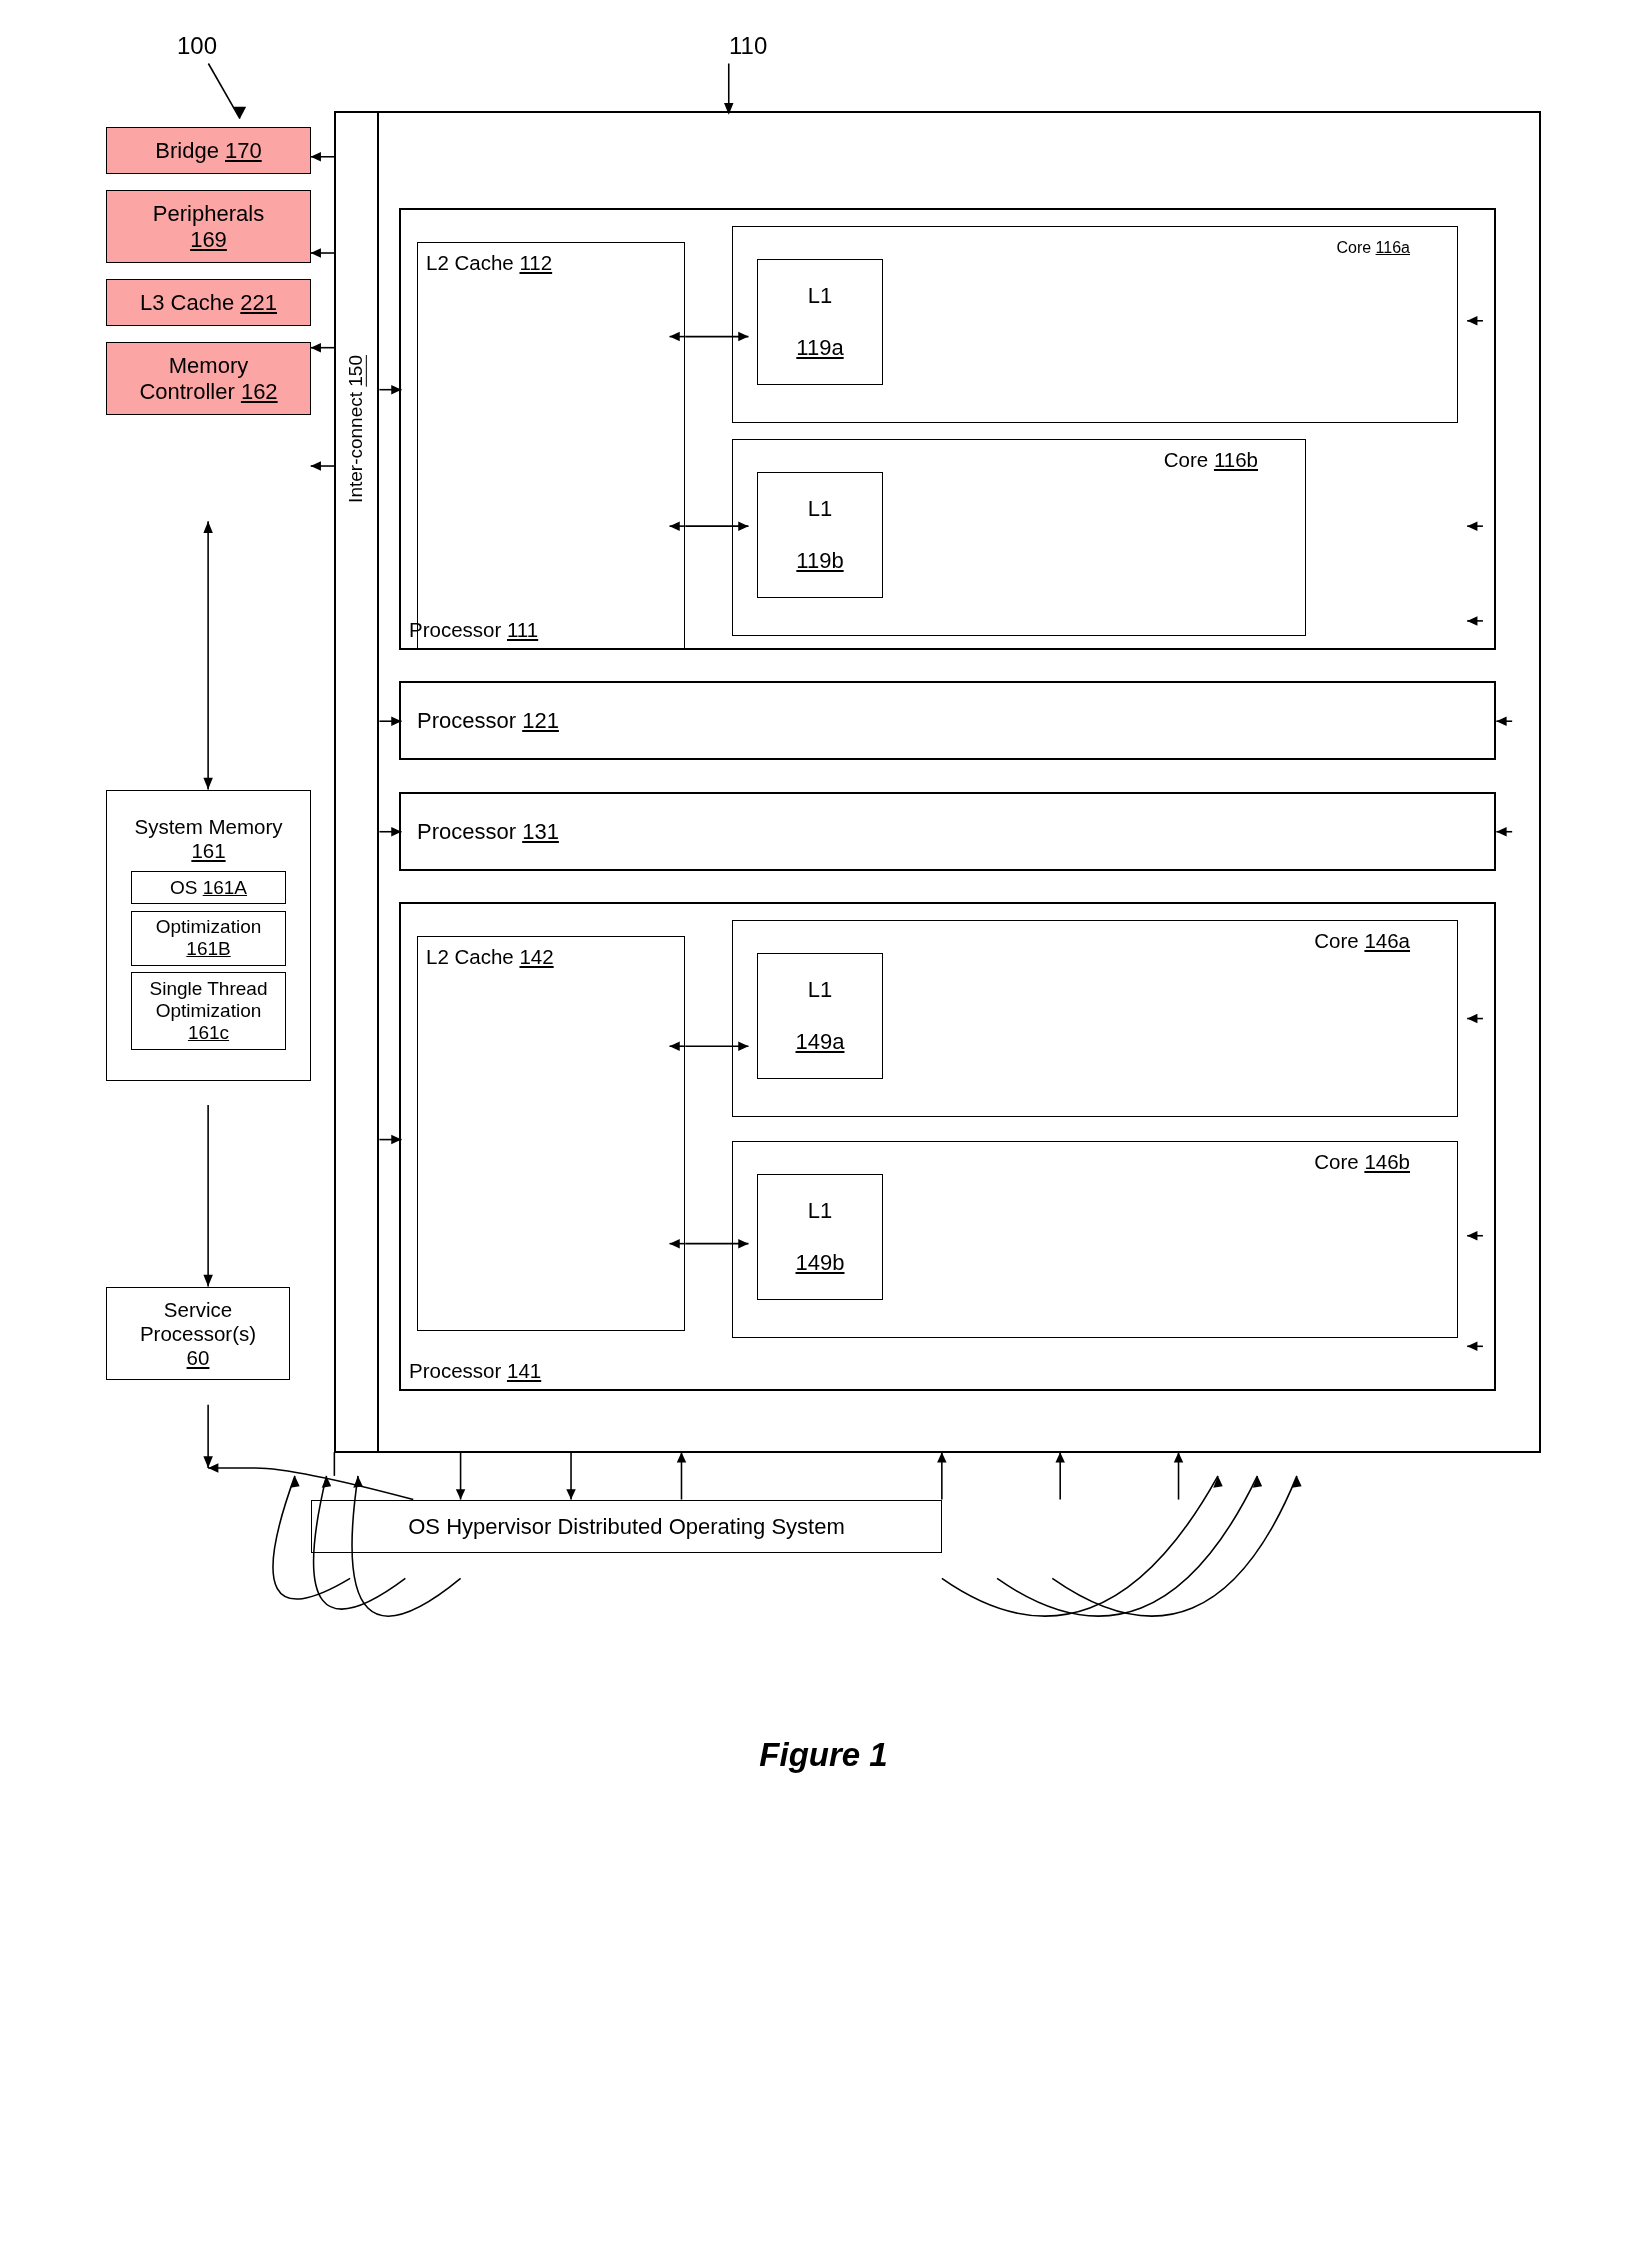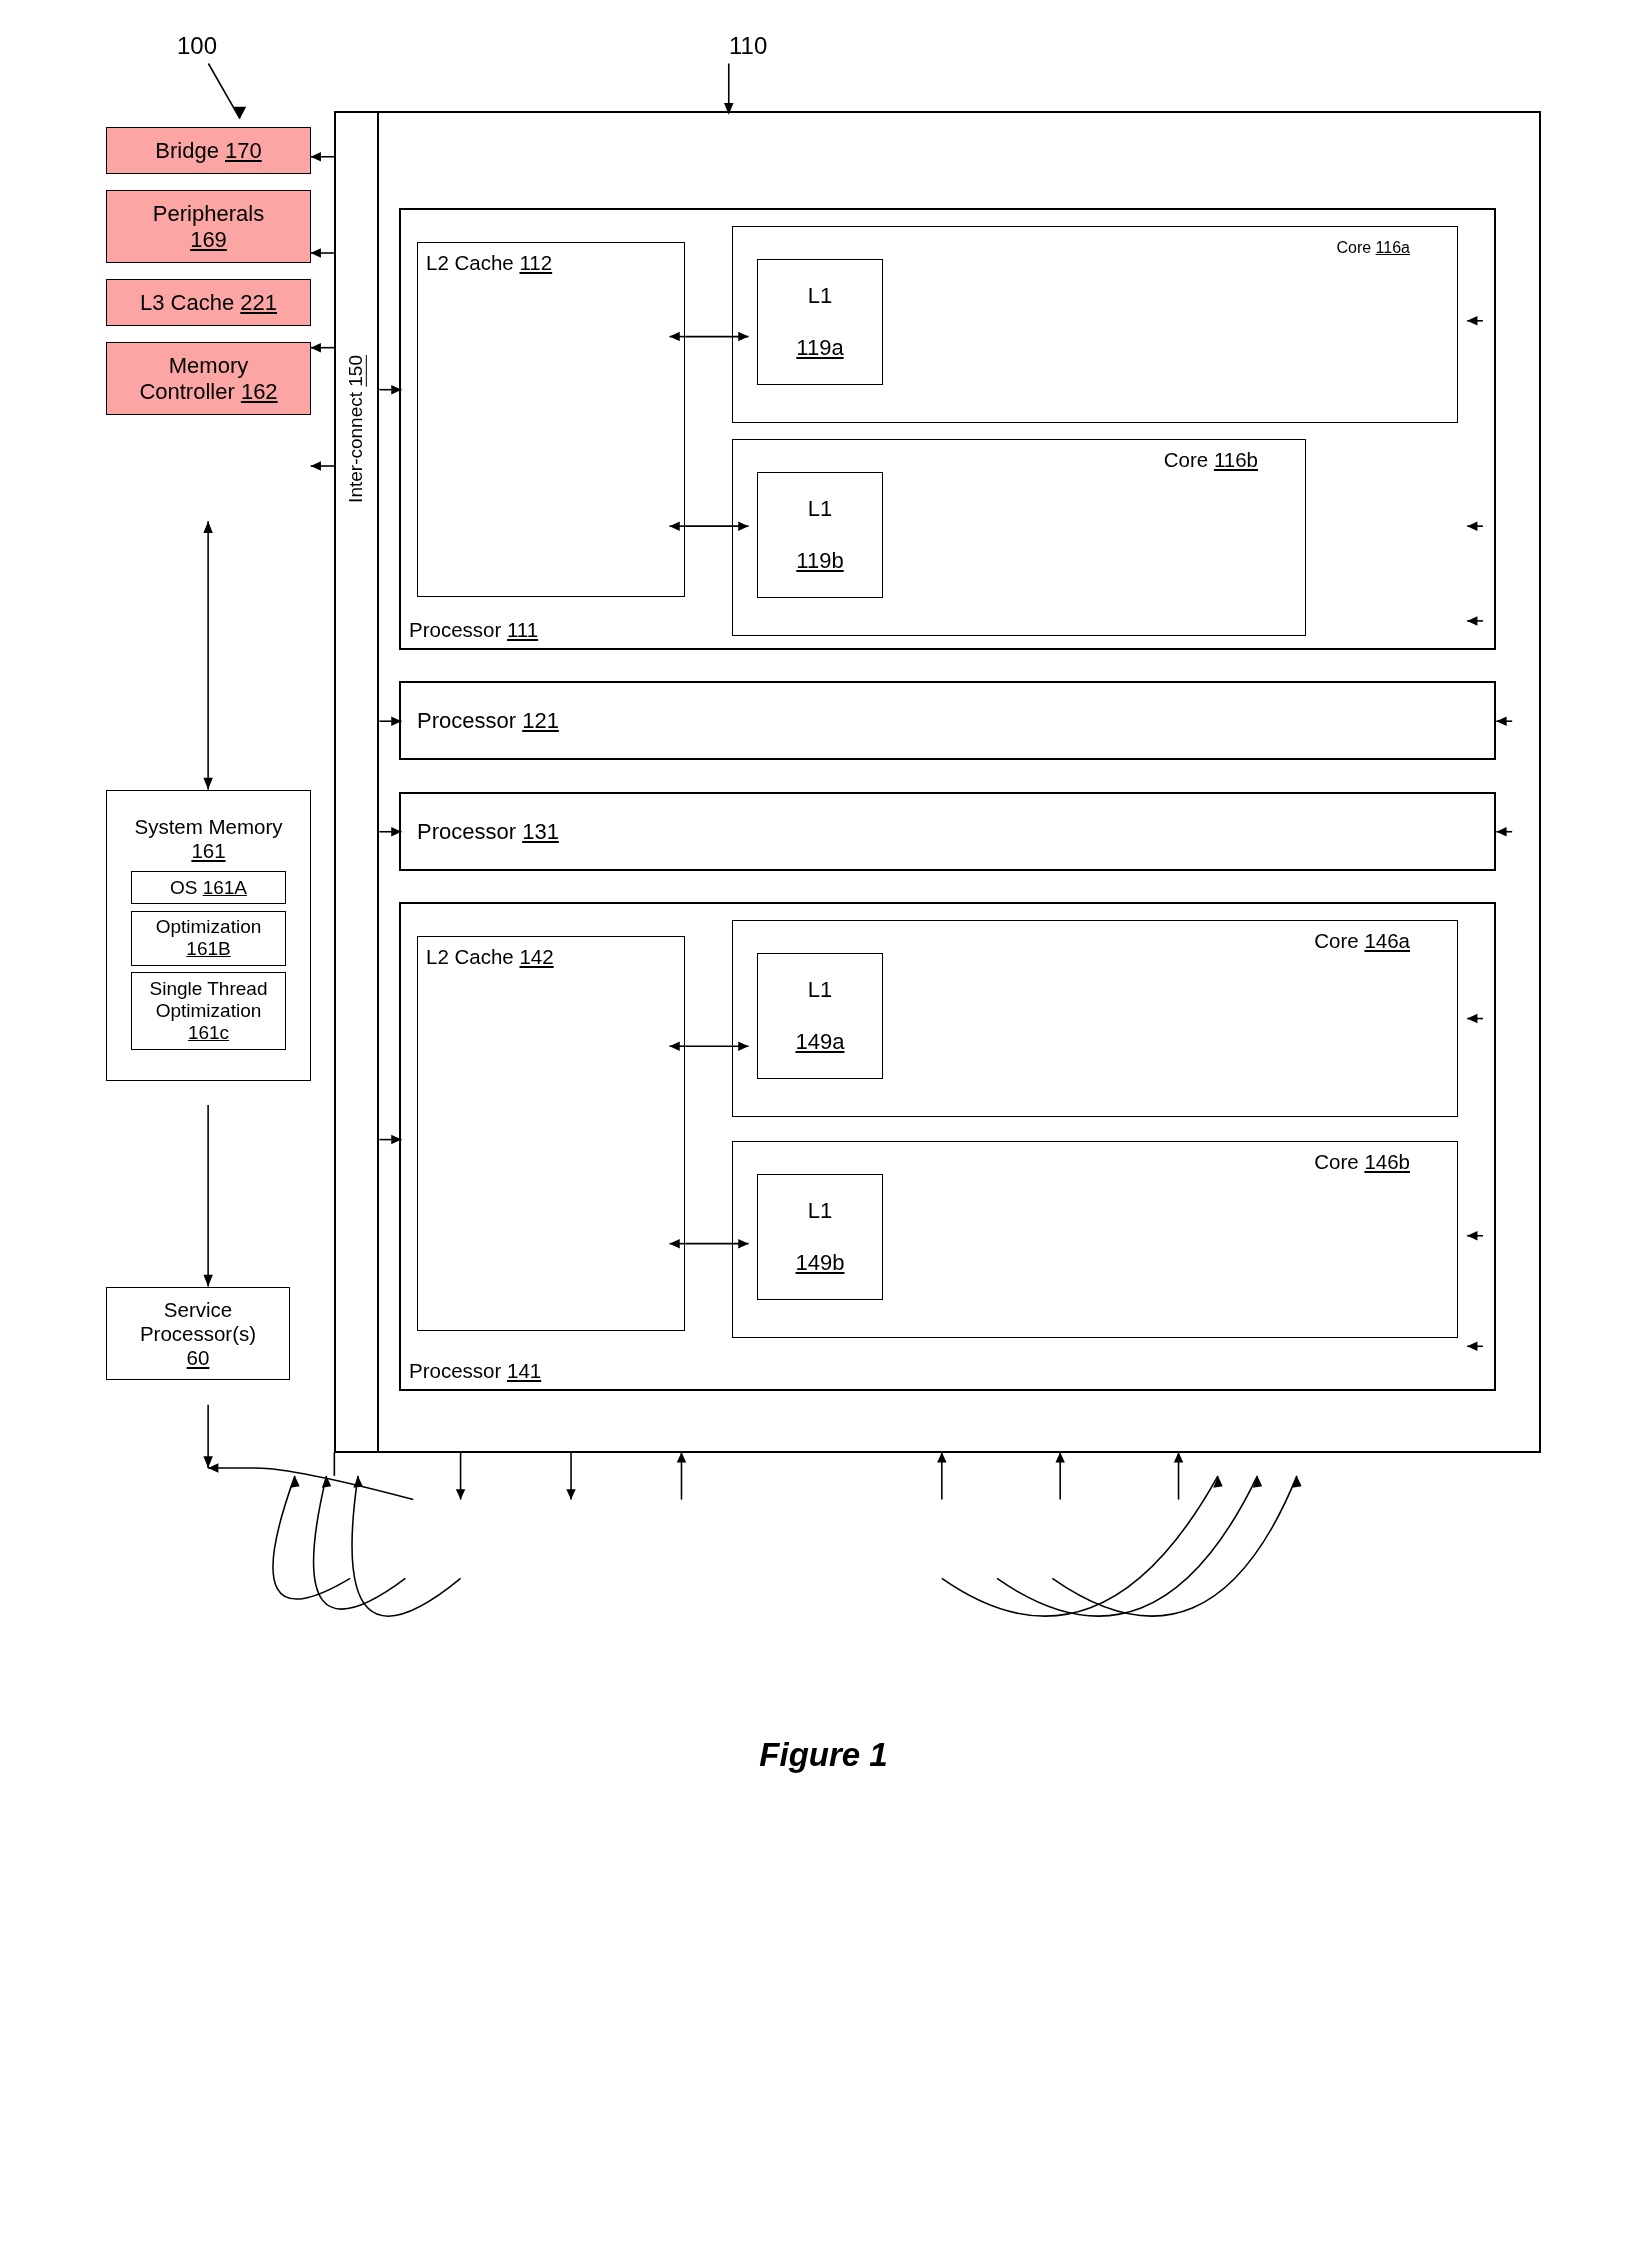--- a/index.html
+++ b/index.html
@@ -80,21 +80,21 @@
       font-size: 20.5px;
     }
     .proc-111-label u { text-decoration: underline; }
 
     
     .l2-cache-112 {
       position: absolute;
       top: 32px;
       left: 16px;
       width: 268px;
-      height: 355px;
+      height: 407px;
       border: 1.6px solid #000;
       padding-left: 16px;
     }
     .l2-cache-112-label {
       position: absolute;
       top: 8px;
       left: 8px;
       font-size: 20.5px;
     }
     .l2-cache-112-label u { text-decoration: underline; }
@@ -548,20 +548,23 @@
     </div>
     <div class="inner-box">
       <span>Single Thread Optimization</span><br><u>161c</u>
     </div>
   </div>
 
   <div class="service-proc-box">
     <span>Service Processor(s)</span><br><u>60</u>
   </div>
 
+  <div class="os-hypervisor-box">
+    <span>OS Hypervisor Distributed Operating System</span>
+  </div>
 
   <svg style="position:absolute;top:0;left:0;width:1499px;height:1657px;pointer-events:none;" viewBox="0 0 1900 2100" width="1499" height="1657">
 
     <line x1="300" y1="158" x2="330" y2="158" stroke="#000" stroke-width="2"></line>
     <polygon points="300,158 313,152 313,164" fill="#000"></polygon>
 
     <line x1="300" y1="280" x2="330" y2="280" stroke="#000" stroke-width="2"></line>
     <polygon points="300,280 313,274 313,286" fill="#000"></polygon>
 
     <line x1="300" y1="400" x2="330" y2="400" stroke="#000" stroke-width="2"></line>

